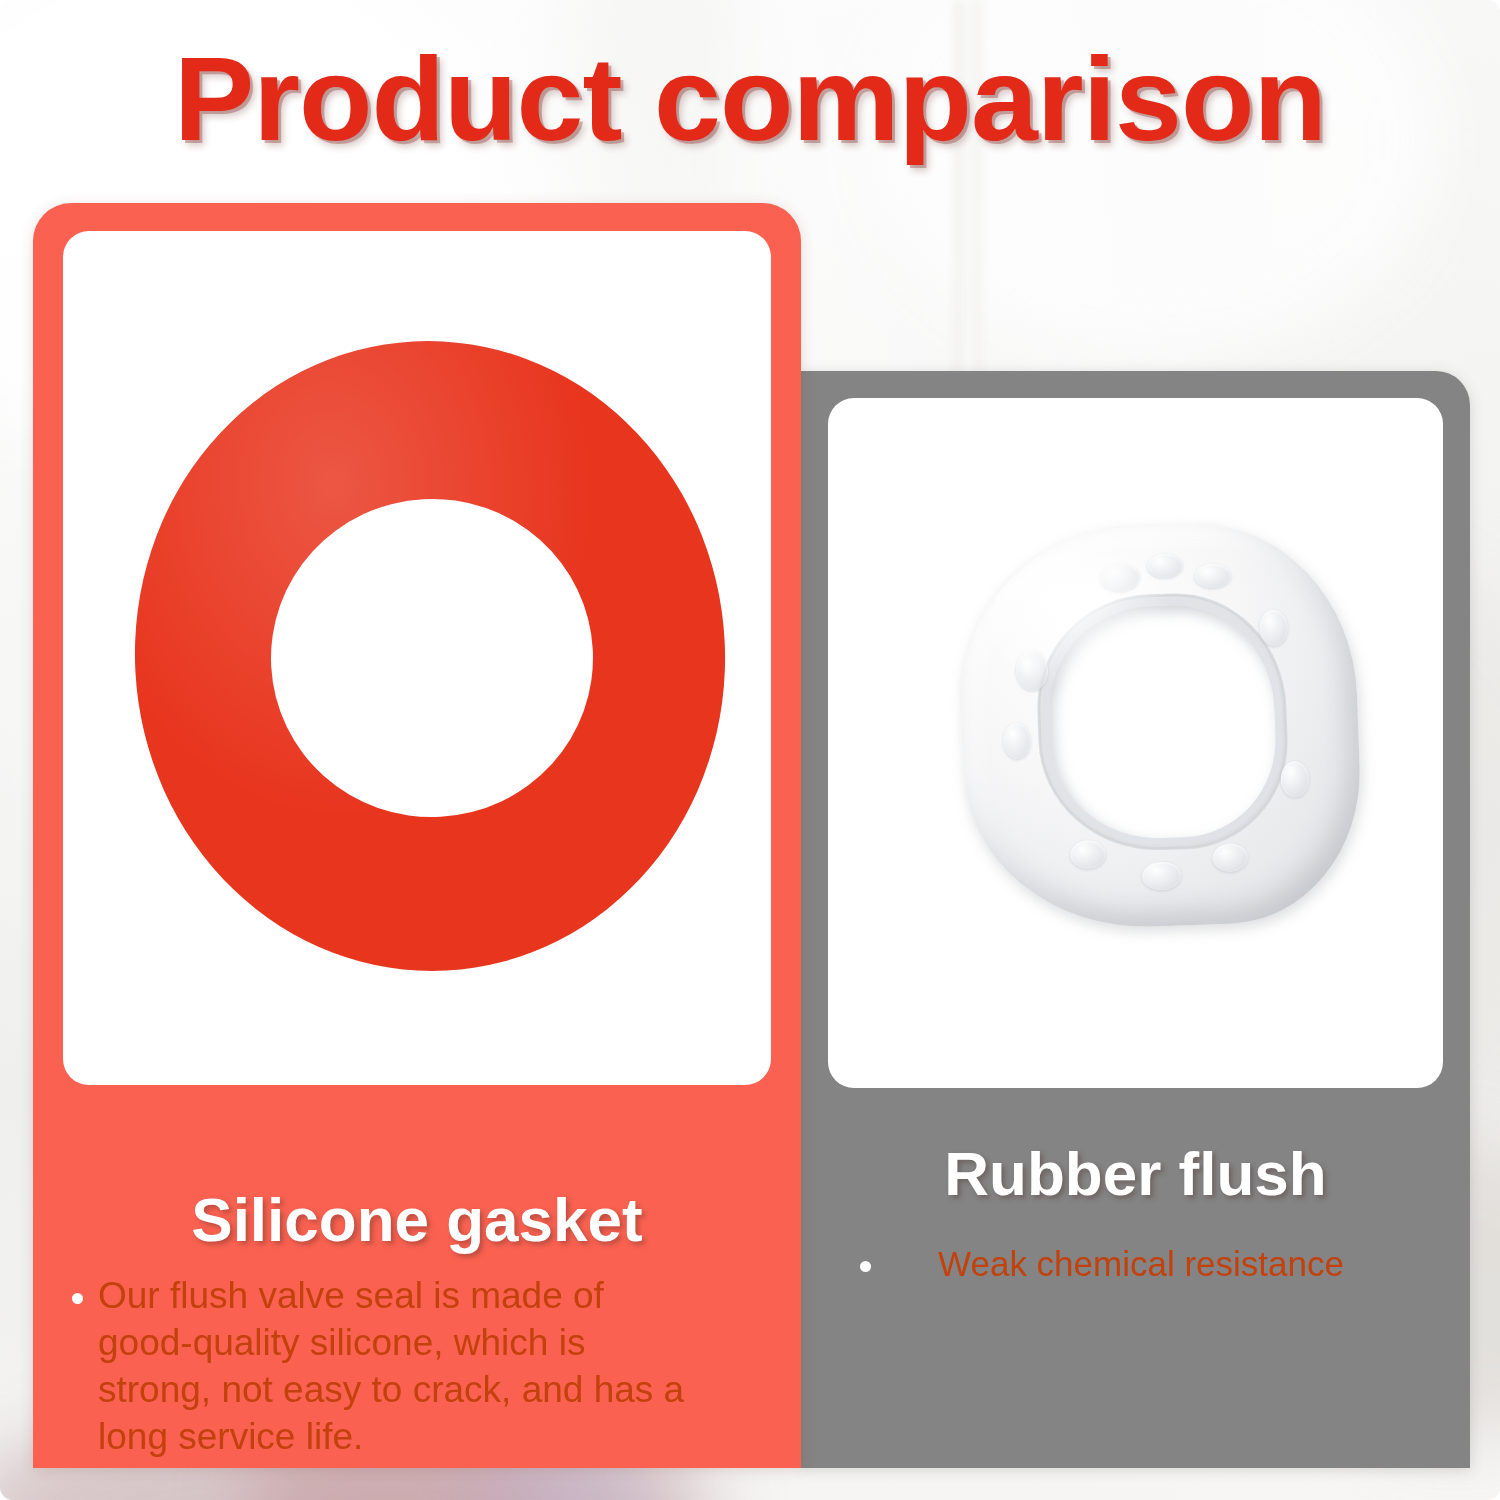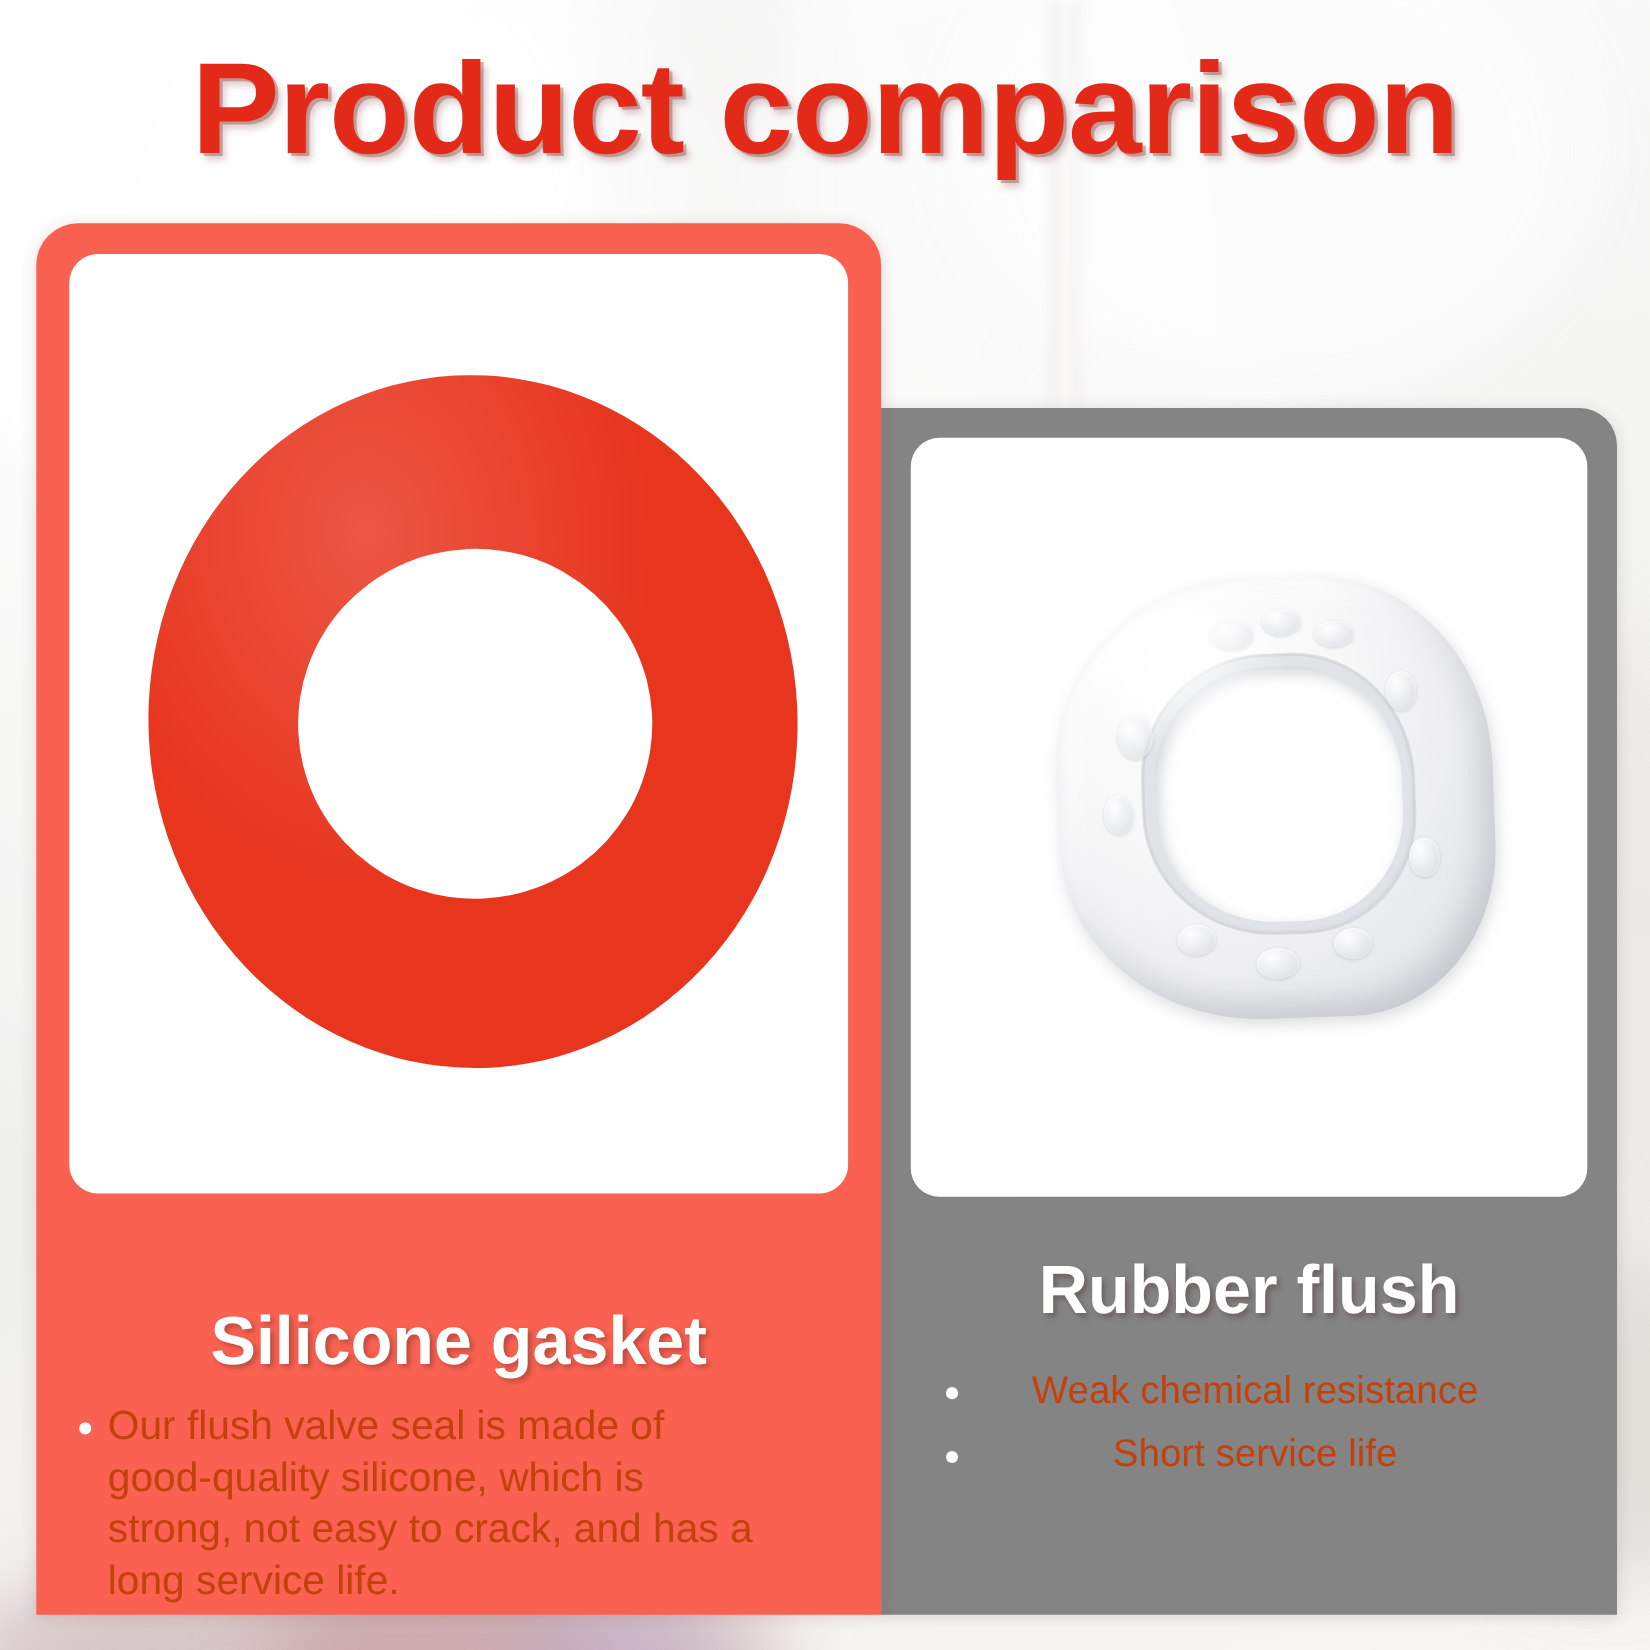--- a/index.html
+++ b/index.html
@@ -10,20 +10,21 @@
     overflow:hidden;
     font-family:"Liberation Sans", sans-serif;
   }
 
   
   .page {
     position:relative;
     width:1500px; height:1500px;
     background:#f2f2f0;
     overflow:hidden;
+    border-radius:13px;
   }
   .bg-base {
     position:absolute; inset:0;
     background:
       linear-gradient(170deg, #fbfbfb 0%, #f4f4f3 38%, #efefee 62%, #f7f6f5 100%);
   }
   
   .bg-blob {
     position:absolute;
     filter:blur(34px);
@@ -294,17 +295,16 @@
     <div class="card-heading heading-red">Silicone gasket</div>
     <ul class="bullets bullets-red" style="left:35px;">
       <li>Our flush valve seal is made of good-quality silicone, which is strong, not easy to crack, and has a long service life.</li>
     </ul>
   </div>
 
   <div style="position:absolute; left:801px; top:0; width:669px; height:1500px; z-index:5; pointer-events:none;">
     <div class="card-heading heading-gray">Rubber flush</div>
     <ul class="bullets bullets-gray" style="left:55px;text-align:center;">
       <li>Weak chemical resistance</li>
-      <li>Short service life</li>
     </ul>
   </div>
 
 </div>
 
 </body></html>

